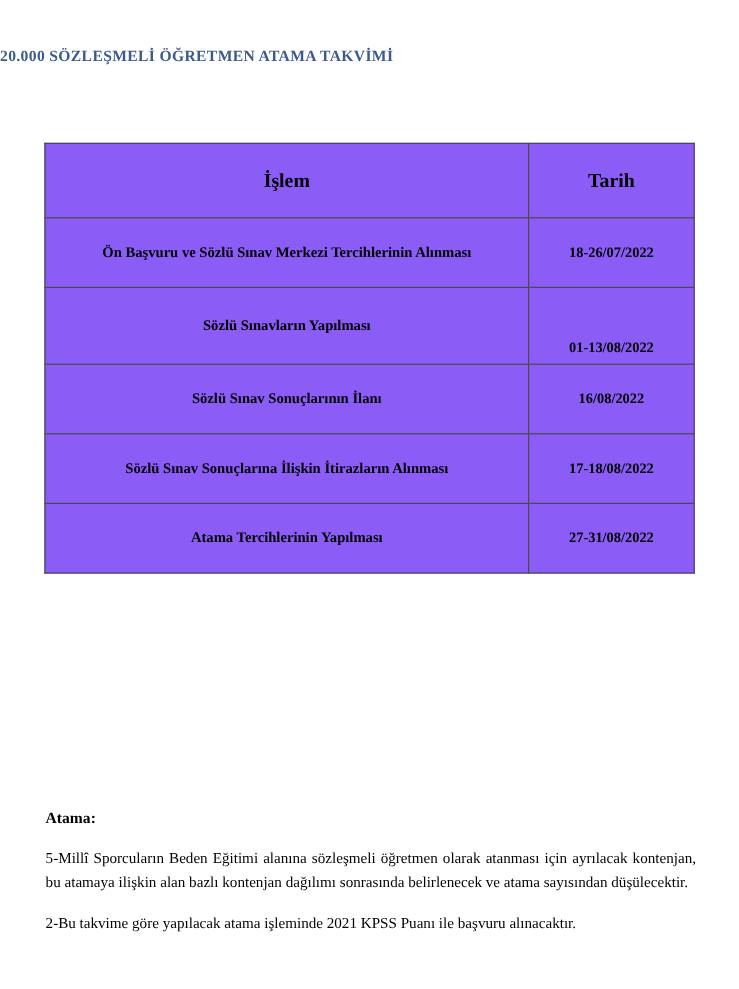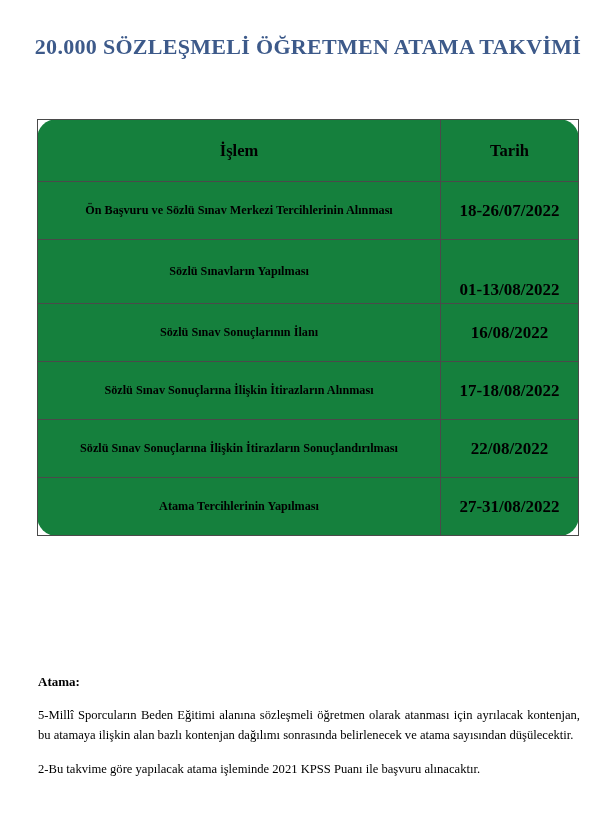--- a/index.html
+++ b/index.html
@@ -23,40 +23,39 @@
     height: 824px;
     box-sizing: border-box;
   }
 
   
   .doc-title {
     position: absolute;
     left: 0;
     top: 36px;
     width: 616px;
-    text-align: center;
+    text-align: left;
     font-weight: bold;
-    font-size: 22px;
+    font-size: 13px;
     line-height: 22px;
     letter-spacing: 0.3px;
     color: #3d5a8a;
   }
   .doc-title .line1 { display: block; }
   .doc-title .line2 { display: block; }
 
   
   .calendar-table {
     position: absolute;
     left: 37px;
     top: 119px;
     width: 541px;
     border-collapse: collapse;
     table-layout: fixed;
-    background: #15803d;
-    border-radius: 20px;
+    background: #8b5cf6;
   }
   .calendar-table col.col-islem { width: 403px; }
   .calendar-table col.col-tarih { width: 138px; }
 
   .calendar-table th,
   .calendar-table td {
     border: 1px solid #4a4a4a;
     padding: 0 8px;
     text-align: center;
     font-weight: bold;
@@ -69,21 +68,21 @@
     vertical-align: middle;
   }
 
   .calendar-table tbody td {
     height: 57px;
     font-size: 12.2px;
     line-height: 15px;
     vertical-align: middle;
   }
   .calendar-table tbody td.cell-tarih {
-    font-size: 17px;
+    font-size: 12px;
     white-space: nowrap;
   }
   
   .calendar-table tbody tr.row-offset-date td.cell-tarih {
     vertical-align: bottom;
     padding-bottom: 6px;
   }
 
   
   .notes {
@@ -138,24 +137,20 @@
       </tr>
       <tr>
         <td class="cell-islem">Sözlü Sınav Sonuçlarının İlanı</td>
         <td class="cell-tarih">16/08/2022</td>
       </tr>
       <tr>
         <td class="cell-islem">Sözlü Sınav Sonuçlarına İlişkin İtirazların Alınması</td>
         <td class="cell-tarih">17-18/08/2022</td>
       </tr>
       <tr>
-        <td class="cell-islem">Sözlü Sınav Sonuçlarına İlişkin İtirazların Sonuçlandırılması</td>
-        <td class="cell-tarih">22/08/2022</td>
-      </tr>
-      <tr>
         <td class="cell-islem">Atama Tercihlerinin Yapılması</td>
         <td class="cell-tarih">27-31/08/2022</td>
       </tr>
     </tbody>
   </table>
 
   <div class="notes">
     <div class="notes-heading">Atama:</div>
     <p class="note-item">5-Millî Sporcuların Beden Eğitimi alanına sözleşmeli öğretmen olarak atanması için ayrılacak kontenjan, bu atamaya ilişkin alan bazlı kontenjan dağılımı sonrasında belirlenecek ve atama sayısından düşülecektir.</p>
     <p class="note-item">2-Bu takvime göre yapılacak atama işleminde 2021 KPSS Puanı ile başvuru alınacaktır.</p>

